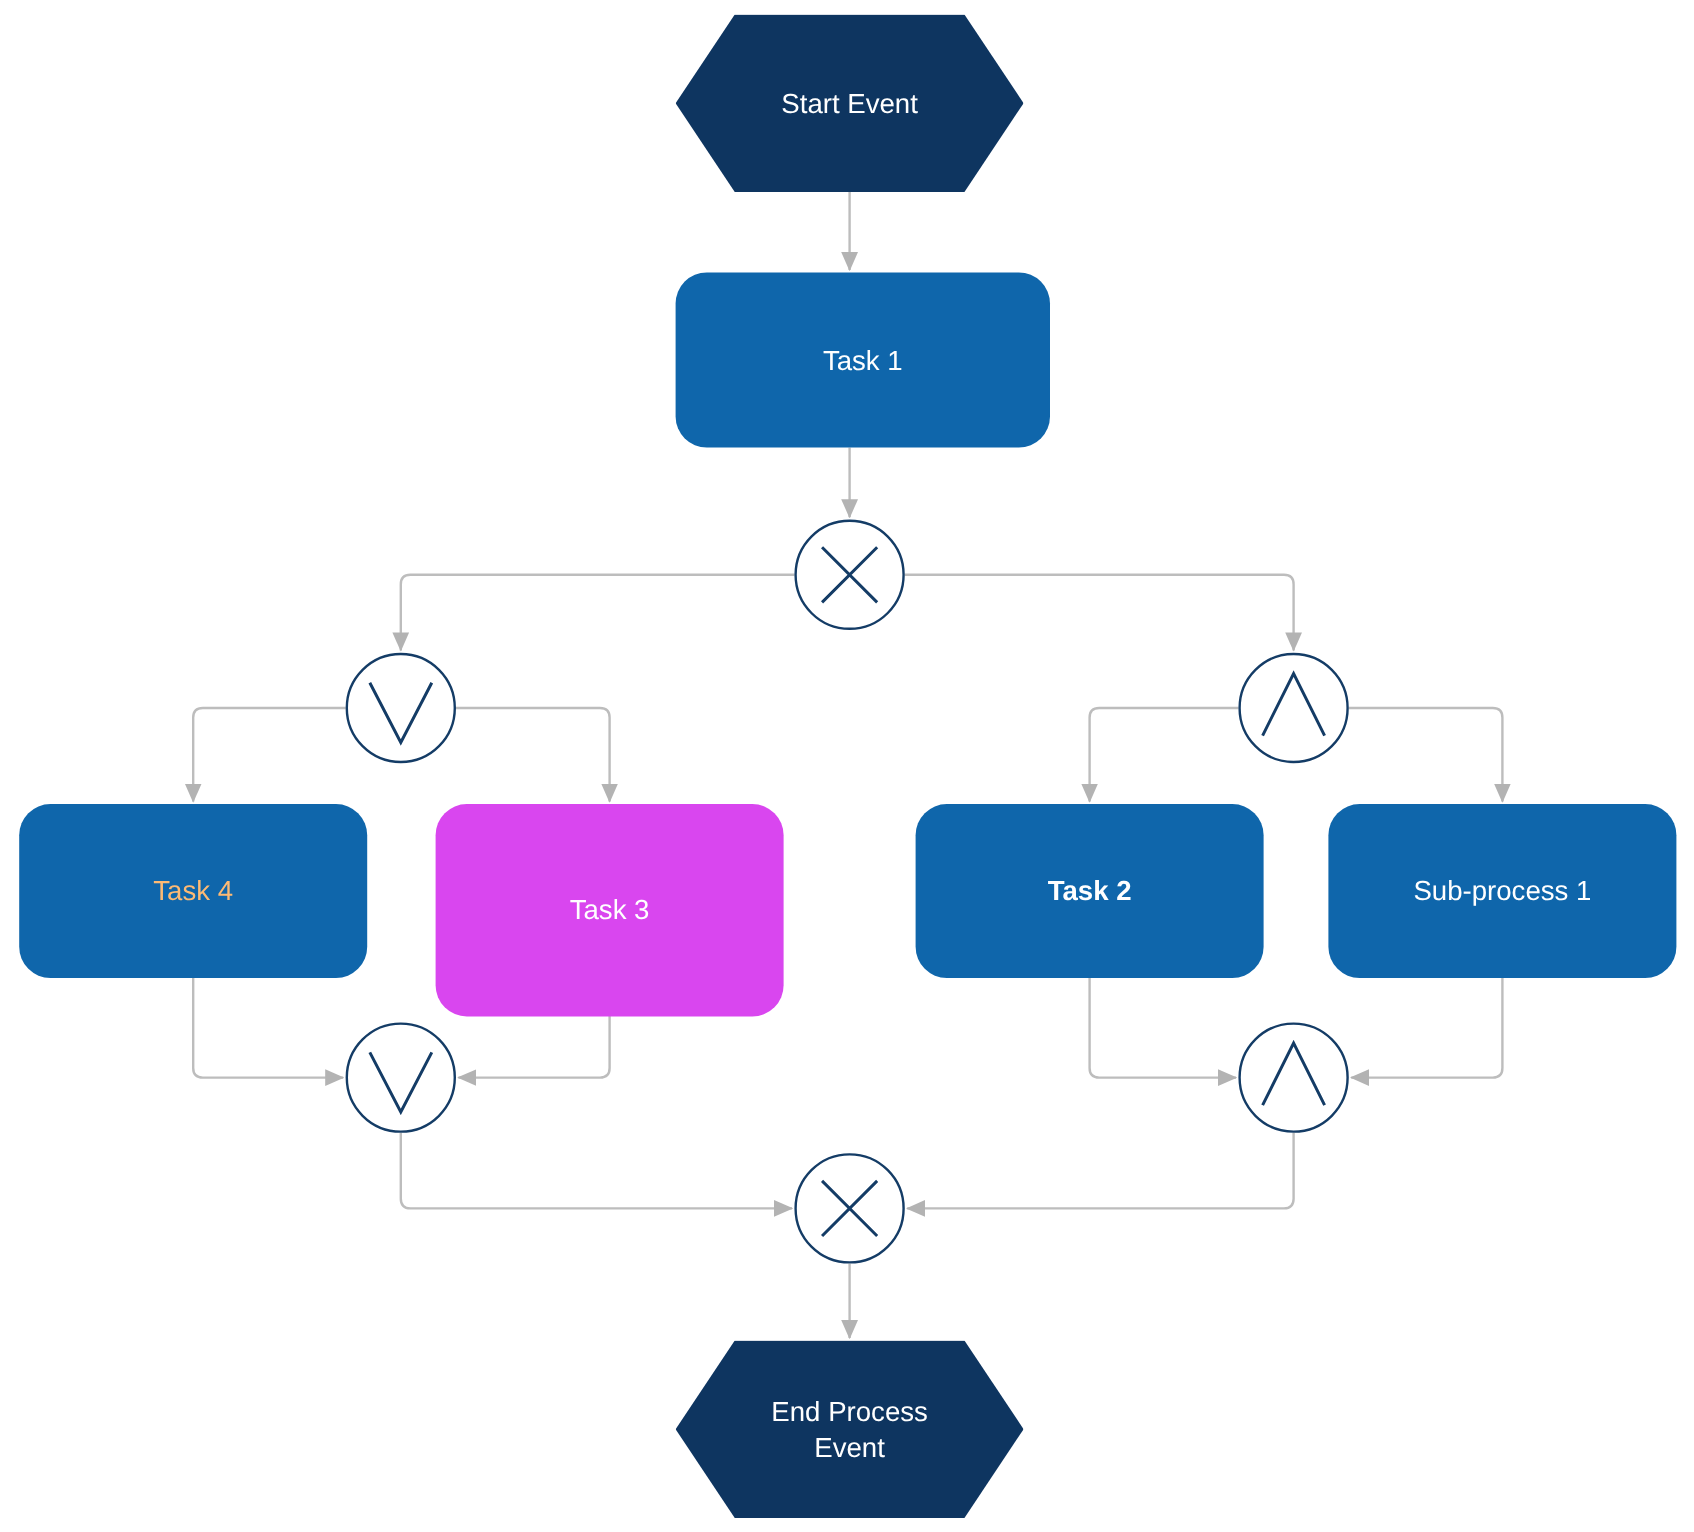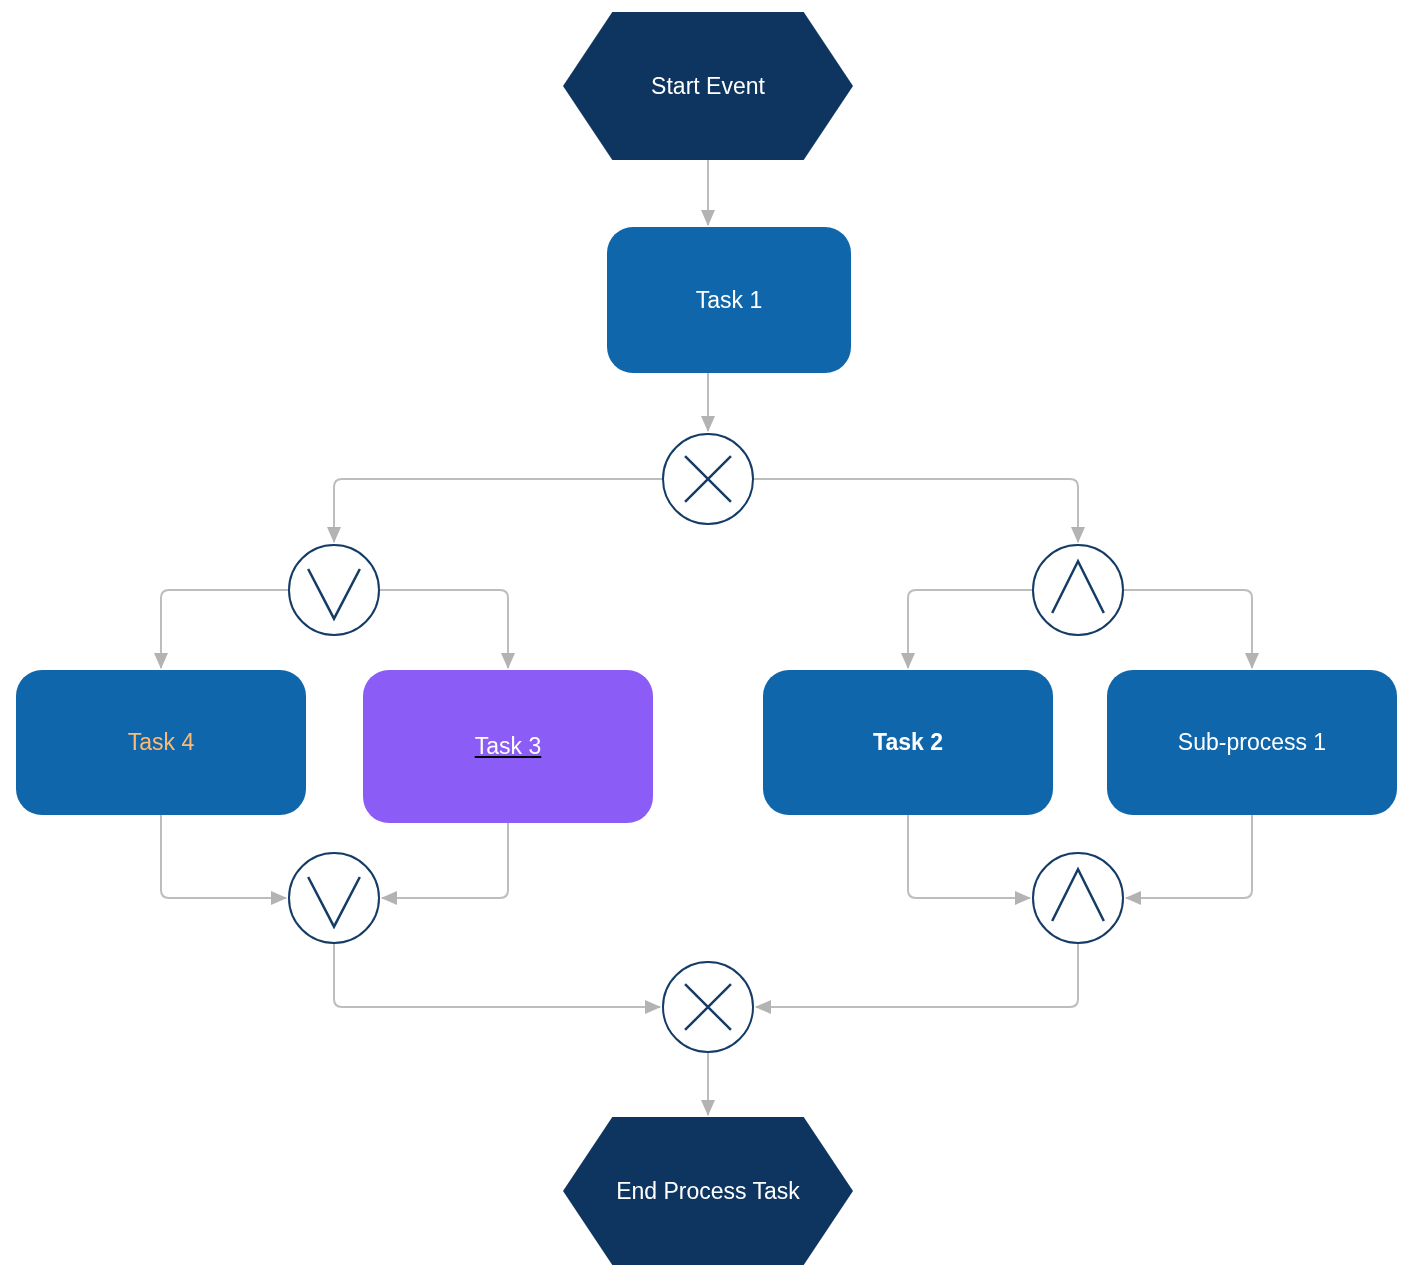--- a/index.html
+++ b/index.html
@@ -75,42 +75,42 @@
       <path d="M908 815 L908 890 Q908 898 916 898 L1030 898" fill="none" stroke="#bdbdbd" stroke-width="2" marker-end="url(#arrowhead)"></path>
       <path d="M1252 815 L1252 890 Q1252 898 1244 898 L1126 898" fill="none" stroke="#bdbdbd" stroke-width="2" marker-end="url(#arrowhead)"></path>
       <path d="M334 944 L334 999 Q334 1007 342 1007 L660 1007" fill="none" stroke="#bdbdbd" stroke-width="2" marker-end="url(#arrowhead)"></path>
       <path d="M1078 944 L1078 999 Q1078 1007 1070 1007 L756 1007" fill="none" stroke="#bdbdbd" stroke-width="2" marker-end="url(#arrowhead)"></path>
       <path d="M708 1053 L708 1115" fill="none" stroke="#bdbdbd" stroke-width="2" marker-end="url(#arrowhead)"></path>
     </svg>
   <div id="node-layer">
       <div class="node hexagon" style="left: 563px; top: 12px; width: 290px; height: 148px; background: rgb(14, 53, 96);">
         <span class="label" style="color: rgb(255, 255, 255);">Start Event</span>
       </div>
-      <div class="node task" style="left: 563px; top: 227px; width: 244px; height: 146px; background: rgb(15, 102, 171); margin-left: 44px;">
+      <div class="node task" style="left: 563px; top: 227px; width: 312px; height: 146px; background: rgb(15, 102, 171);">
         <span class="label" style="color: rgb(255, 255, 255);">Task 1</span>
       </div>
       <div class="node gateway" style="left: 662px; top: 433px; width: 92px; height: 92px; border-color: rgb(20, 60, 102);">
         <svg viewBox="-46 -46 92 92">
           <path d="M-24 -24 L24 24 M24 -24 L-24 24" fill="none" stroke="#143c66" stroke-width="2.6"></path>
         </svg>
       </div>
       <div class="node gateway" style="left: 288px; top: 544px; width: 92px; height: 92px; border-color: rgb(20, 60, 102);">
         <svg viewBox="-46 -46 92 92">
           <path d="M-27 -22 L0 30 L27 -22" fill="none" stroke="#143c66" stroke-width="2.6"></path>
         </svg>
       </div>
       <div class="node gateway" style="left: 1032px; top: 544px; width: 92px; height: 92px; border-color: rgb(20, 60, 102);">
         <svg viewBox="-46 -46 92 92">
           <path d="M-27 24 L0 -30 L27 24" fill="none" stroke="#143c66" stroke-width="2.6"></path>
         </svg>
       </div>
       <div class="node task" style="left: 16px; top: 670px; width: 290px; height: 145px; background: rgb(15, 102, 171);">
         <span class="label" style="color: #fdba74;">Task 4</span>
       </div>
-      <div class="node task" style="left: 363px; top: 670px; width: 290px; height: 153px; background: #8b5cf6; text-decoration: underline;">
+      <div class="node task" style="left: 363px; top: 670px; width: 290px; height: 177px; background: #d946ef;">
         <span class="label" style="color: rgb(255, 255, 255);">Task 3</span>
       </div>
       <div class="node task" style="left: 763px; top: 670px; width: 290px; height: 145px; background: rgb(15, 102, 171);">
         <span class="label" style="color: rgb(255, 255, 255); font-weight: bold;">Task 2</span>
       </div>
       <div class="node task" style="left: 1107px; top: 670px; width: 290px; height: 145px; background: rgb(15, 102, 171);">
         <span class="label" style="color: rgb(255, 255, 255);">Sub-process 1</span>
       </div>
       <div class="node gateway" style="left: 288px; top: 852px; width: 92px; height: 92px; border-color: rgb(20, 60, 102);">
         <svg viewBox="-46 -46 92 92">
@@ -121,16 +121,16 @@
         <svg viewBox="-46 -46 92 92">
           <path d="M-27 24 L0 -30 L27 24" fill="none" stroke="#143c66" stroke-width="2.6"></path>
         </svg>
       </div>
       <div class="node gateway" style="left: 662px; top: 961px; width: 92px; height: 92px; border-color: rgb(20, 60, 102);">
         <svg viewBox="-46 -46 92 92">
           <path d="M-24 -24 L24 24 M24 -24 L-24 24" fill="none" stroke="#143c66" stroke-width="2.6"></path>
         </svg>
       </div>
       <div class="node hexagon" style="left: 563px; top: 1117px; width: 290px; height: 148px; background: rgb(14, 53, 96);">
-        <span class="label" style="color: rgb(255, 255, 255);">End Process Task</span>
+        <span class="label" style="color: rgb(255, 255, 255);">End Process Event</span>
       </div>
     </div>
 </div>
 
 </body></html>

